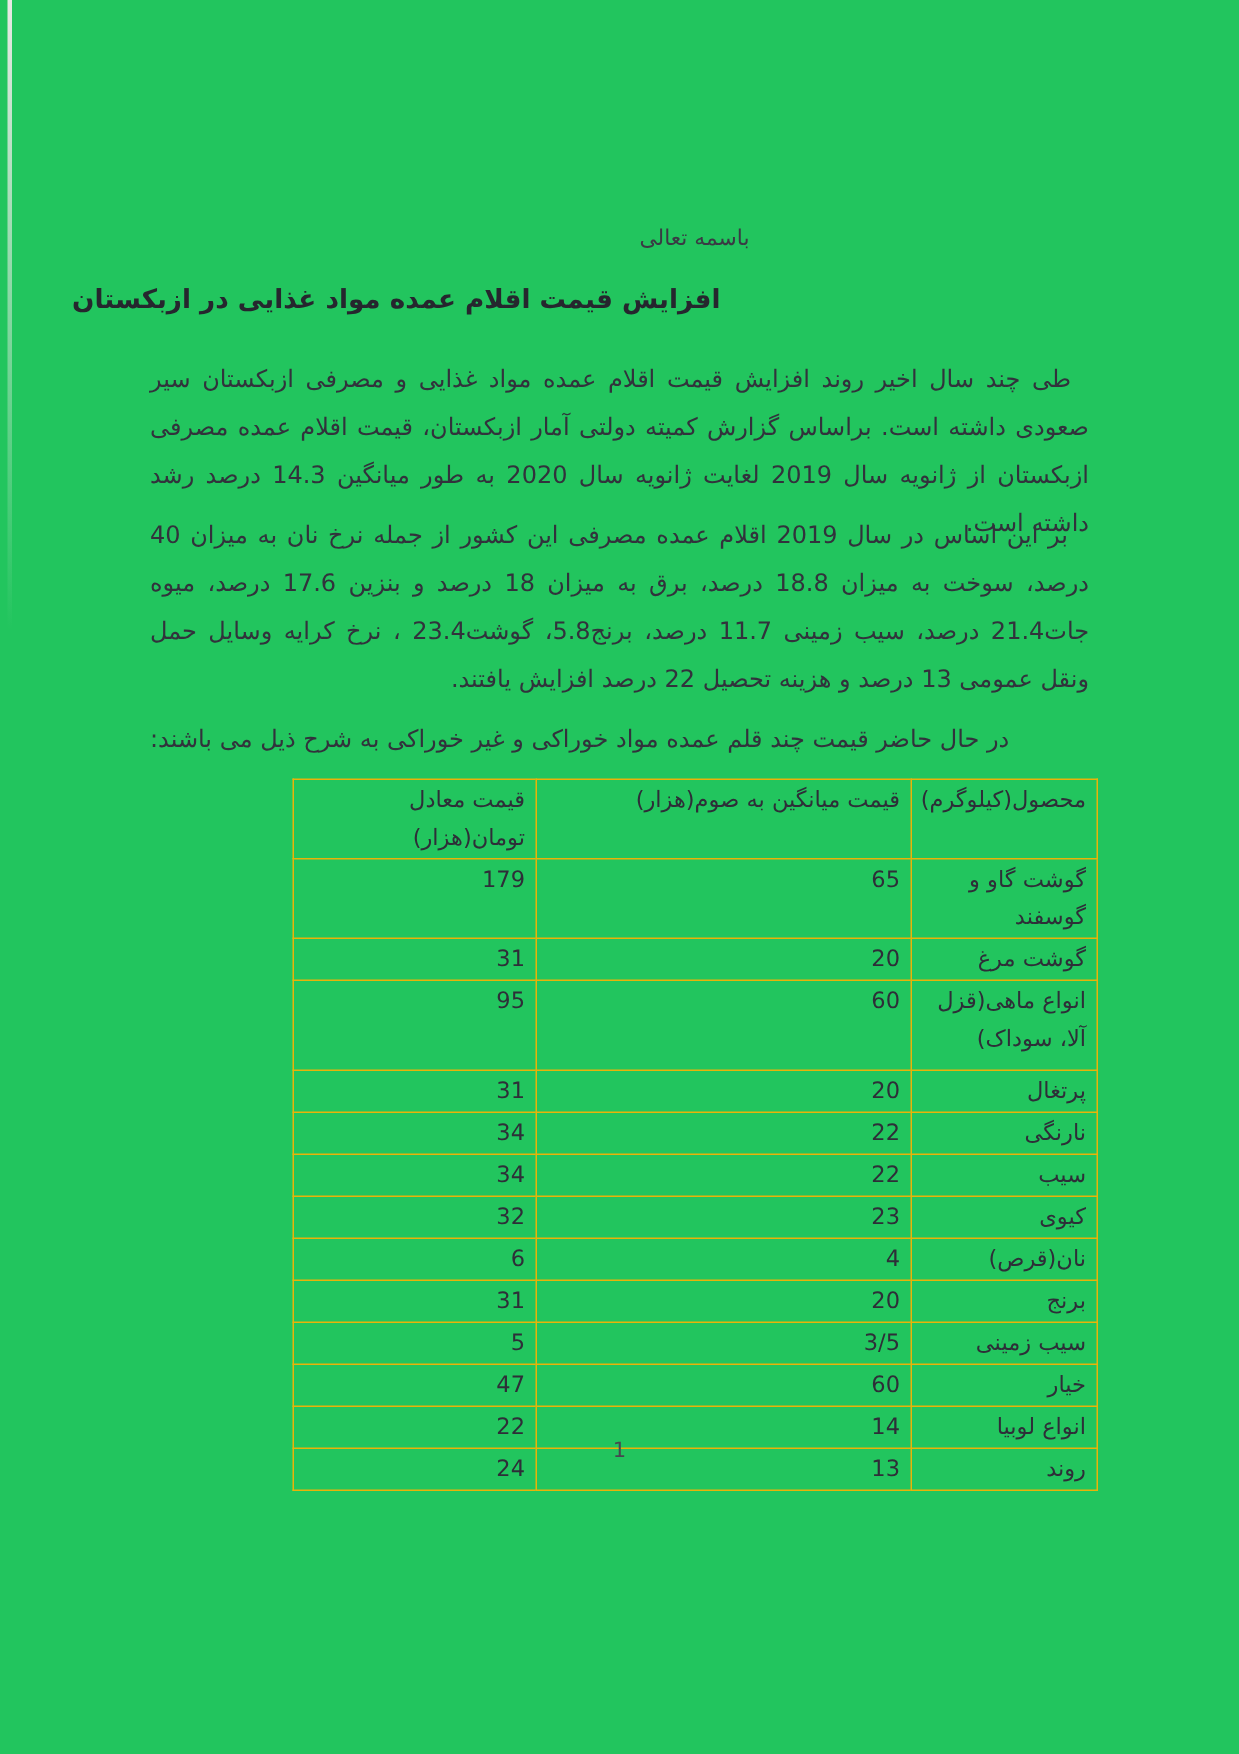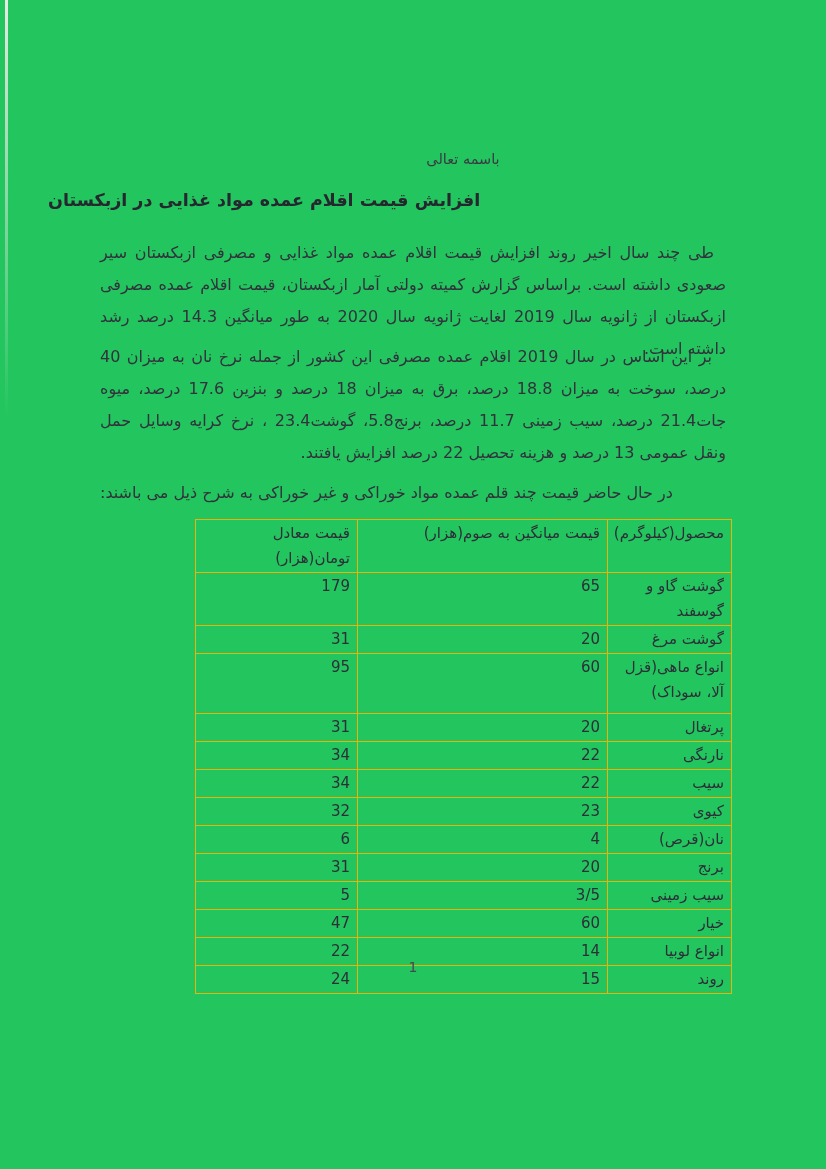--- a/index.html
+++ b/index.html
@@ -147,20 +147,20 @@
         <td>60</td>
         <td>47</td>
       </tr>
       <tr>
         <td>انواع لوبیا</td>
         <td>14</td>
         <td>22</td>
       </tr>
       <tr>
         <td>روند</td>
-        <td>15</td>
+        <td>13</td>
         <td>24</td>
       </tr>
     </tbody>
   </table>
 
   <div class="page-number">1</div>
 </div>
 
 </body></html>

